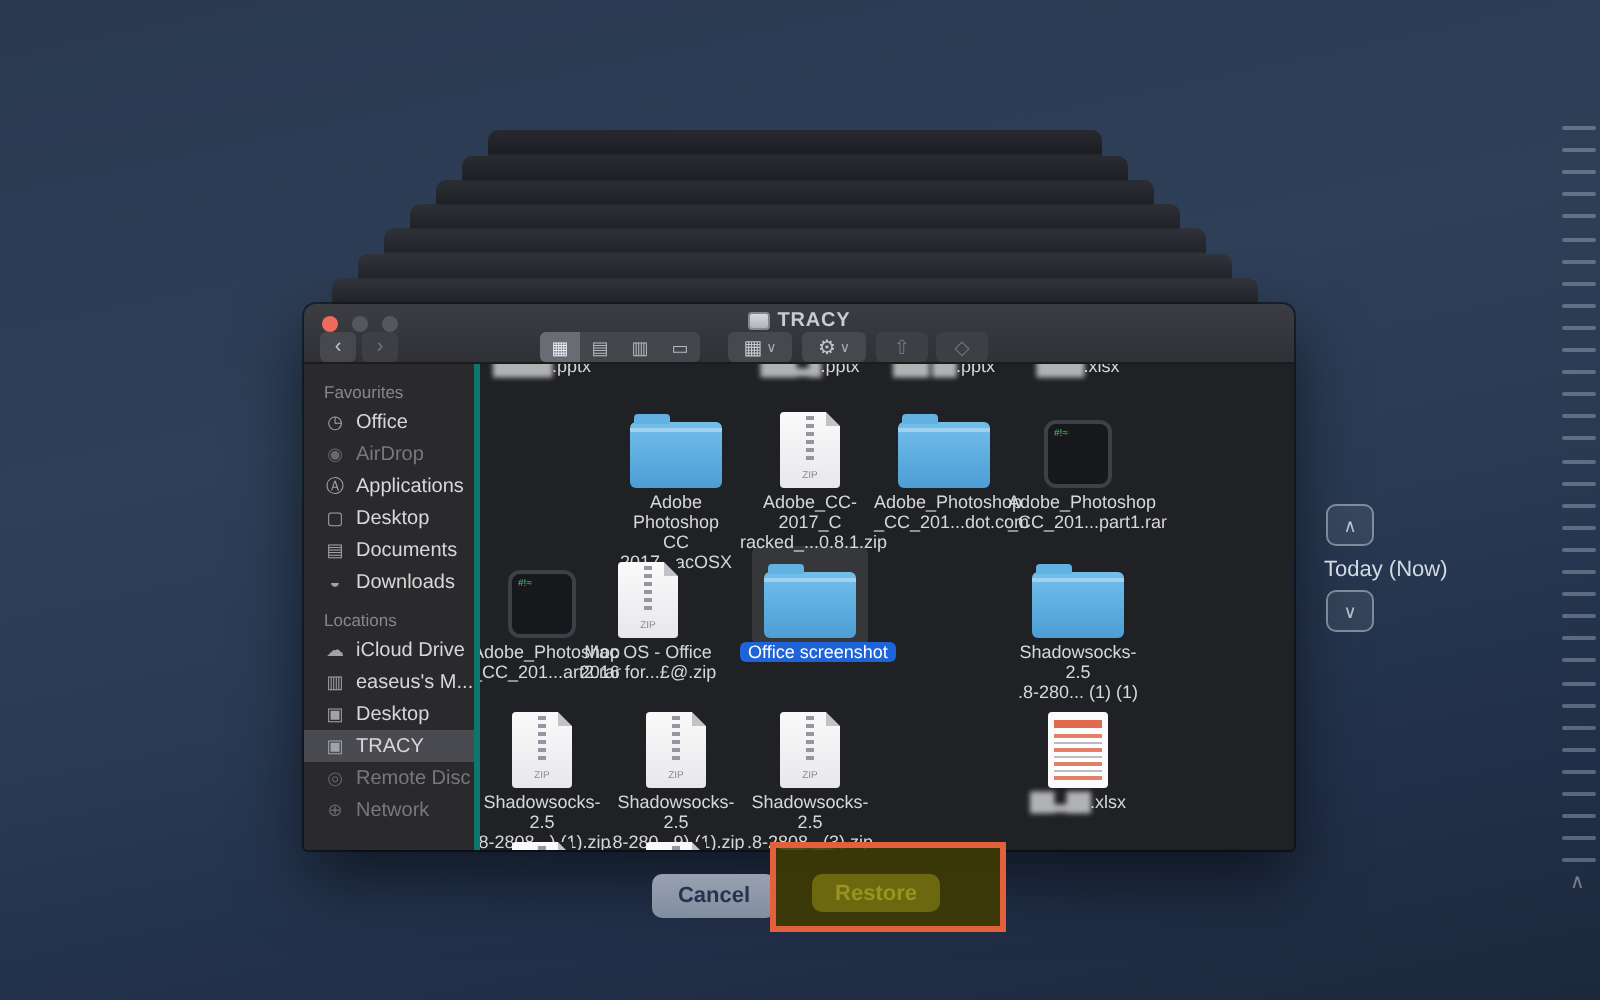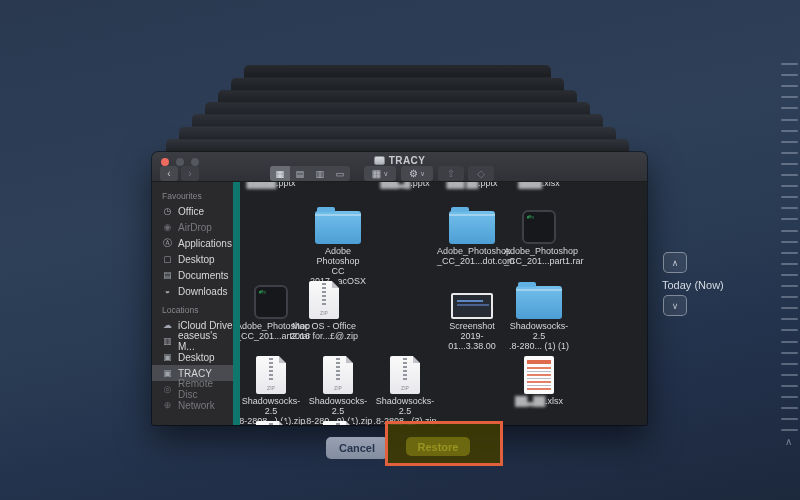--- a/index.html
+++ b/index.html
@@ -50,21 +50,21 @@
     position:absolute;left:298px;top:1px;width:190px;height:15px;border-radius:4px;
     background:#3e4046;display:flex;align-items:center;padding:0 5px;gap:4px;
   }
   .mag{position:relative;width:7px;height:7px;flex:0 0 auto;}
   .mag::before{content:"";position:absolute;left:0;top:0;width:5px;height:5px;border:1px solid #9a9da3;border-radius:50%;}
   .mag::after{content:"";position:absolute;left:5px;top:5px;width:3px;height:1px;background:#9a9da3;transform:rotate(45deg);}
   #search-ph{font-size:9px;color:#8d9096;}
   
   #sidebar{
     position:absolute;left:0;top:30px;bottom:0;width:88px;
-    background:#2a2a2d;border-right:7px solid #0f766e;padding-top:3px;
+    background:#2a2a2d;border-right:3px solid #0f766e;padding-top:3px;
   }
   .sb-header{font-size:8.5px;color:#87878c;margin:6px 0 2px 10px;}
   .sb-item{display:flex;align-items:center;gap:5px;height:16px;padding-left:10px;font-size:10px;color:#d8d8da;}
   .sb-item .sb-ic{width:11px;text-align:center;font-size:9px;color:#9fa3aa;flex:0 0 auto;}
   .sb-item.dim{color:#78787d;}
   .sb-item.dim .sb-ic{color:#66686d;}
   .sb-item.sel{background:#4a4b50;}
   
   #content{position:absolute;left:88px;top:30px;right:0;bottom:0;background:#202124;overflow:hidden;}
   .cell{position:absolute;width:70px;text-align:center;}
@@ -267,20 +267,32 @@
         </div>
         <div class="cell" style="left: 63px; top: 18px;">
           <div class="iconwrap">
             <div class="icon-folder"></div>
           </div>
           <div class="flabel">
             <div>Adobe Photoshop</div>
             <div>CC 2017...acOSX</div>
           </div>
         </div>
+        <div class="cell" style="left: 130px; top: 18px;">
+          <div class="iconwrap">
+            <div class="icon-zip">
+              <div class="zipline"></div>
+              <div class="zipbadge">ZIP</div>
+            </div>
+          </div>
+          <div class="flabel">
+            <div>Adobe_CC-2017_C</div>
+            <div>racked_...0.8.1.zip</div>
+          </div>
+        </div>
         <div class="cell" style="left: 197px; top: 18px;">
           <div class="iconwrap">
             <div class="icon-folder"></div>
           </div>
           <div class="flabel">
             <div>Adobe_Photoshop</div>
             <div>_CC_201...dot.com</div>
           </div>
         </div>
         <div class="cell" style="left: 264px; top: 18px;">
@@ -310,31 +322,26 @@
             <div class="icon-zip">
               <div class="zipline"></div>
               <div class="zipbadge">ZIP</div>
             </div>
           </div>
           <div class="flabel">
             <div>Mac OS - Office</div>
             <div>2016 for...£@.zip</div>
           </div>
         </div>
-        <div class="cell" style="left: 197px; top: 93px;">
-          <div class="iconwrap">
-            <div class="icon-shot">
-              <i></i>
-              <i></i>
-            </div>
-          </div>
-          <div class="flabel">
-            <div>Screenshot</div>
-            <div>2019-01...3.38.00</div>
-          </div>
+        <div class="cell" style="left: 130px; top: 93px;">
+          <div class="iconwrap">
+            <div class="selbg"></div>
+            <div class="icon-folder"></div>
+          </div>
+          <div class="flabel"><span class="selpill">Office screenshot</span></div>
         </div>
         <div class="cell" style="left: 264px; top: 93px;">
           <div class="iconwrap">
             <div class="icon-folder"></div>
           </div>
           <div class="flabel">
             <div>Shadowsocks-2.5</div>
             <div>.8-280... (1) (1)</div>
           </div>
         </div>

